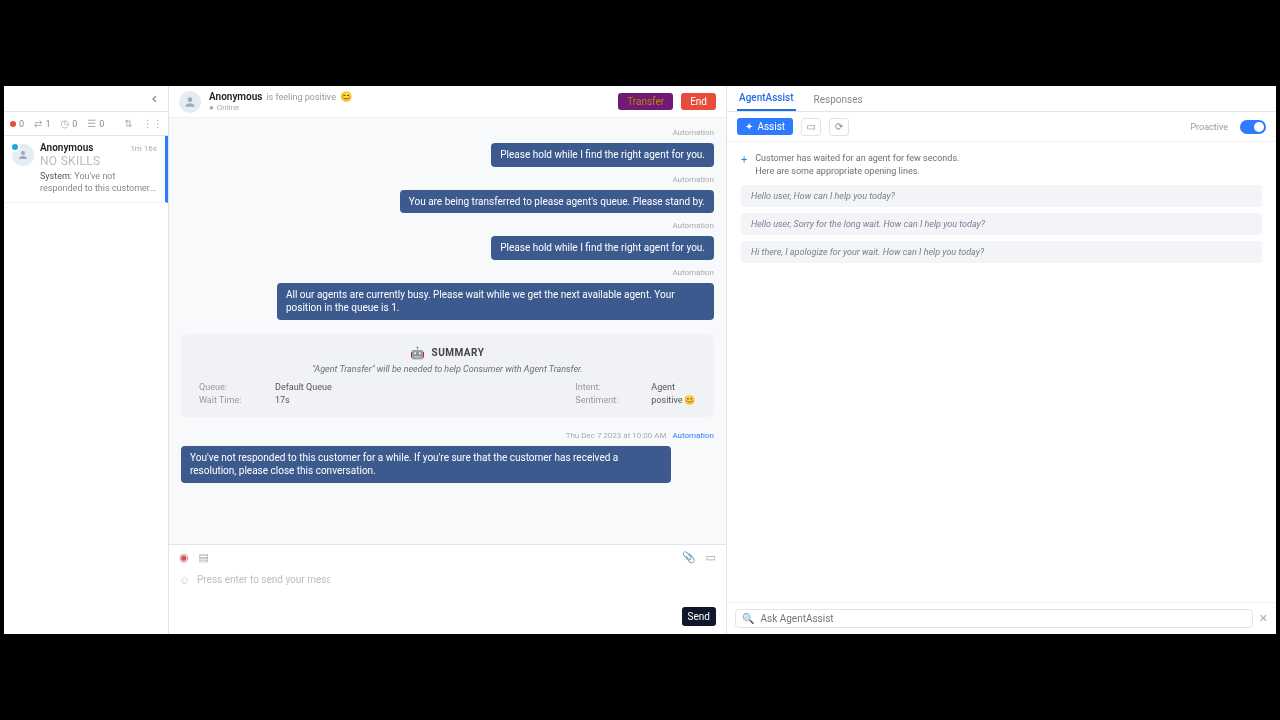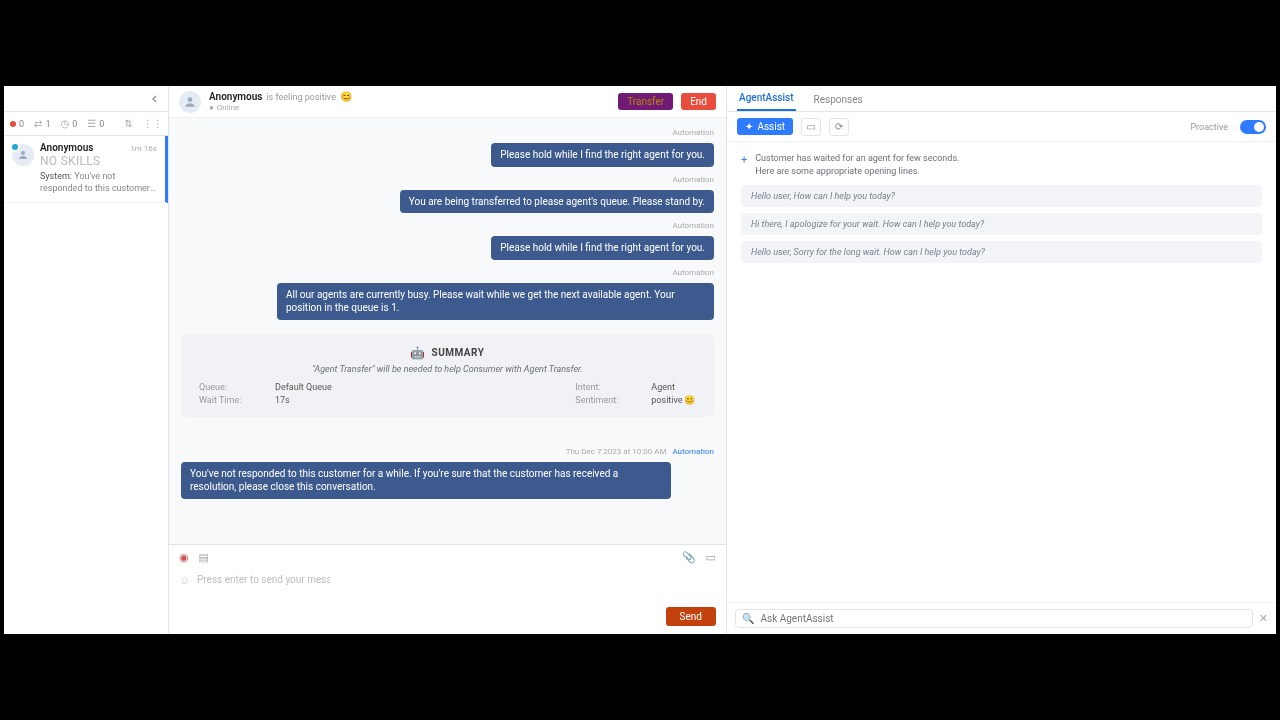--- a/index.html
+++ b/index.html
@@ -48,34 +48,34 @@
 .summary-card{background:#f0f2f5;border-radius:6px;padding:12px 18px;margin:8px 0;font-size:10px}
 .summary-head{display:flex;align-items:center;justify-content:center;gap:6px;margin-bottom:4px}
 .summary-icon{font-size:12px}
 .summary-title{font-weight:700;letter-spacing:.5px;color:#444;font-size:10px}
 .summary-quote{text-align:center;color:#6a6f78;font-style:italic;font-size:9px;margin-bottom:8px}
 .summary-grid{display:flex;gap:40px}
 .summary-col{display:flex;flex-direction:column;gap:3px}
 .summary-row{display:flex;gap:24px;font-size:9px}
 .summary-key{color:#999;min-width:52px}
 .summary-val{color:#555}
-.timestamp-line{display:flex;justify-content:flex-end;align-items:center;gap:6px;font-size:8px;color:#aaa;margin-top:16px}
+.timestamp-line{display:flex;justify-content:flex-end;align-items:center;gap:6px;font-size:8px;color:#aaa;margin-top:0}
 .timestamp-line .auto{color:#2f7bff}
 
 .composer{border-top:1px solid #e1e5eb;background:#fff;padding:6px 10px 8px;display:flex;flex-direction:column;gap:4px}
 .composer-tools{display:flex;align-items:center;gap:10px}
 .tool-ico{color:#c55;font-size:11px;cursor:pointer}
 .tool-ico.grey{color:#aaa}
 .tool-spacer{flex:1}
 .composer-input{border:none;outline:none;font-size:10px;padding:6px 4px 18px 18px;color:#333}
 .composer-input::placeholder{color:#bdbdbd}
 .composer-emoji{position:relative}
 .composer-emoji::before{content:"☺";position:absolute;left:0;top:6px;color:#ccc;font-size:11px}
 .composer-foot{display:flex;justify-content:flex-end}
-.send-btn{background:#c2410c;color:#fff;border:none;border-radius:3px;padding:4px 14px;font-size:10px;cursor:default}
+.send-btn{background:#0f172a;color:#fff;border:none;border-radius:3px;padding:4px 6px;font-size:10px;cursor:default}
 
 .rightcol{flex:1;background:#fff;display:flex;flex-direction:column}
 .rightcol-tabs{height:26px;border-bottom:1px solid #e1e5eb;display:flex;align-items:flex-end;padding:0 10px;gap:16px}
 .rtab{font-size:10px;color:#888;padding:6px 2px;cursor:pointer}
 .rtab.active{color:#1e6fe6;border-bottom:2px solid #1e6fe6;font-weight:500}
 .rightcol-toolbar{height:30px;border-bottom:1px solid #eef1f5;display:flex;align-items:center;padding:0 10px;gap:8px}
 .assist-chip{background:#2f7bff;color:#fff;border-radius:3px;padding:3px 8px;display:flex;align-items:center;gap:4px;font-size:10px;cursor:pointer}
 .tool-btn{width:20px;height:18px;border:1px solid #dfe4ec;border-radius:3px;display:flex;align-items:center;justify-content:center;color:#888;cursor:pointer;font-size:10px}
 .toolbar-spacer{flex:1}
 .proactive-label{font-size:9px;color:#999;margin-right:4px}
@@ -252,22 +252,22 @@
       <span class="proactive-label">Proactive</span>
       <div class="toggle"></div>
     </div>
     <div class="assist-body">
       <div class="assist-hint">
         <span class="assist-plus">+</span>
         <span style="white-space:pre-line">Customer has waited for an agent for few seconds.
 Here are some appropriate opening lines.</span>
       </div>
       <div class="suggestion">Hello user, How can I help you today?</div>
+      <div class="suggestion">Hello user, Sorry for the long wait. How can I help you today?</div>
       <div class="suggestion">Hi there, I apologize for your wait. How can I help you today?</div>
-      <div class="suggestion">Hello user, Sorry for the long wait. How can I help you today?</div>
     </div>
     <div class="assist-search">
       <div class="assist-search-inner">
         <span class="search-ico">🔍</span>
         <input placeholder="Ask AgentAssist" style="">
       </div>
       <span class="close-x">✕</span>
     </div>
   </div>
 </div>

